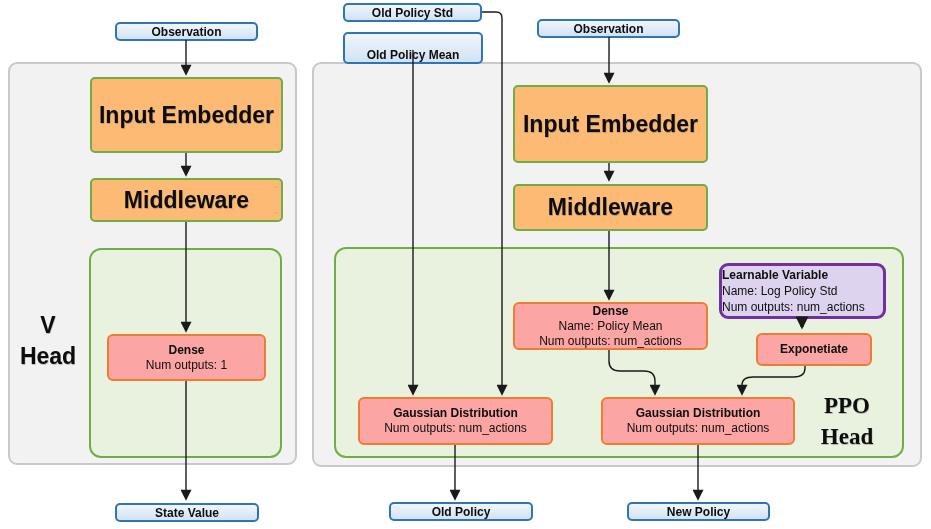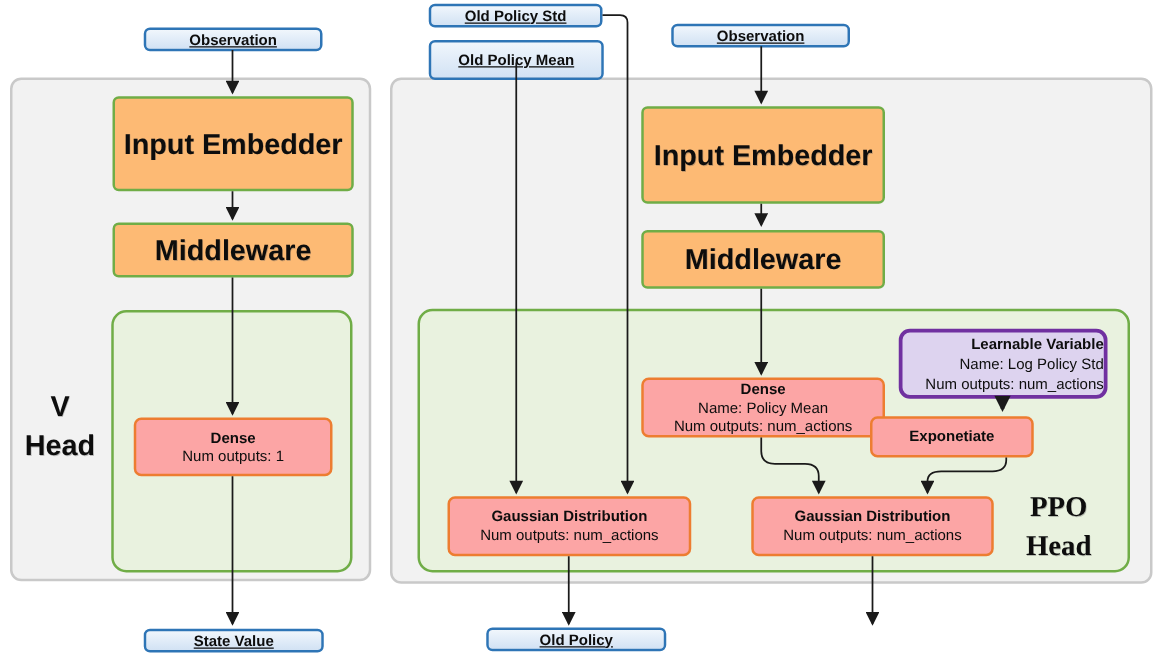--- a/index.html
+++ b/index.html
@@ -43,32 +43,32 @@
     box-sizing:border-box;
     display:flex;flex-direction:column;align-items:center;justify-content:center;
     color:#0d0d0d;font-size:12px;line-height:15px;text-align:center;
   }
   .pbox{
     position:absolute;
     background:#ddd3ef;
     border:3px solid #7030a0;
     border-radius:9px;
     box-sizing:border-box;
-    display:flex;flex-direction:column;align-items:flex-end;justify-content:center;
+    display:flex;flex-direction:column;align-items:flex-start;justify-content:center;
     color:#0d0d0d;font-size:12px;line-height:16px;text-align:center;
   }
   .box-title{font-weight:bold;}
   .badge{
     position:absolute;
     background:linear-gradient(#f0f6fc,#d2e2f4);
     border:2.5px solid #2e75b6;
     border-radius:5px;
     box-sizing:border-box;
-    display:flex;align-items:center;justify-content:center;
-    font-size:12px;font-weight:bold;color:#0d0d0d;text-decoration:underline;
+    display:flex;align-items:flex-end;justify-content:center;
+    font-size:12px;font-weight:bold;color:#0d0d0d;
   }
   .head-label{
     position:absolute;
     font-size:23px;font-weight:bold;color:#0d0d0d;
     text-align:center;line-height:31px;
     text-shadow:0.5px 0.5px 0 rgba(90,90,90,0.35);
   }
   #wires{position:absolute;left:0;top:0;z-index:6;pointer-events:none;}
   .panel{z-index:1;}
   .inner-green{z-index:2;}
@@ -170,21 +170,21 @@
     <div>Name: Policy Mean</div>
     <div>Num outputs: num_actions</div>
   </div>
 
   <div class="pbox" style="left:719px;top:263px;width:167px;height:56px;">
     <div class="box-title">Learnable Variable</div>
     <div>Name: Log Policy Std</div>
     <div>Num outputs: num_actions</div>
   </div>
 
-  <div class="obox" style="left:696px;top:333px;width:131px;height:33px;">
+  <div class="obox" style="left:756px;top:333px;width:116px;height:33px;">
     <div class="box-title">Exponetiate</div>
   </div>
 
   <div class="obox" style="left:358px;top:397px;width:195px;height:48px;">
     <div class="box-title">Gaussian Distribution</div>
     <div>Num outputs: num_actions</div>
   </div>
 
   <div class="obox" style="left:601px;top:397px;width:194px;height:48px;">
     <div class="box-title">Gaussian Distribution</div>
@@ -193,14 +193,17 @@
 
   <div class="head-label" style="left:799px;top:390px;width:96px;font-family:Liberation Serif, serif;">
     <div>PPO</div>
     <div>Head</div>
   </div>
 
   <div class="badge" style="left:389px;top:502px;width:144px;height:19px;">
     <span>Old Policy</span>
   </div>
 
+  <div class="badge" style="left:627px;top:502px;width:143px;height:19px;">
+    <span>New Policy</span>
+  </div>
 
 </div>
 
 </body></html>

